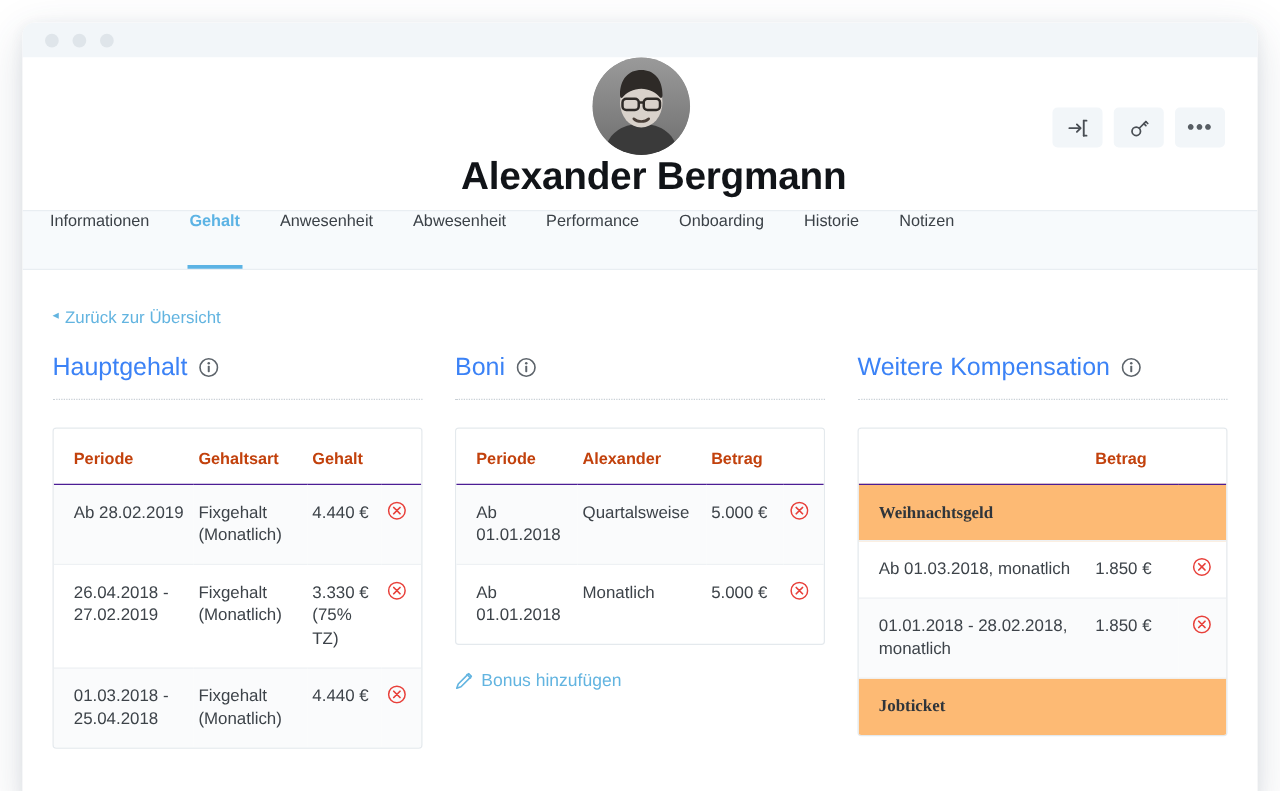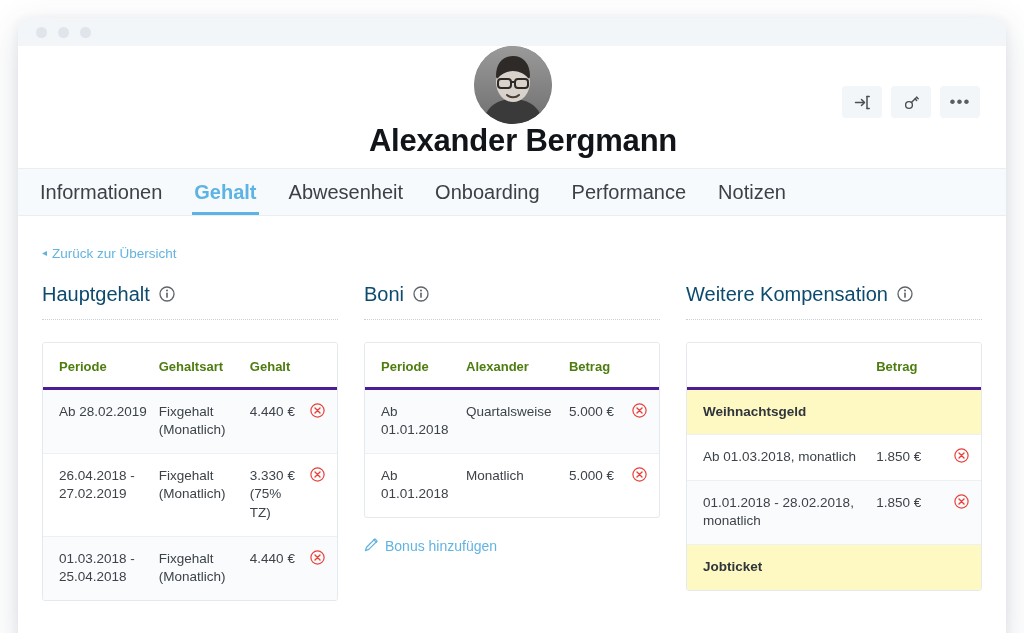--- a/index.html
+++ b/index.html
@@ -114,23 +114,22 @@
     border-top: 1px solid #e9eef2;
     border-bottom: 1px solid #e9eef2;
     height: 48px;
     display: flex;
     align-items: stretch;
     padding: 0 22px;
     gap: 0;
   }
   .tab {
     display: flex;
-    align-items: center;
     padding: 0 16px;
-    font-size: 20px;
+    font-size: 13px;
     color: #3b4147;
     cursor: pointer;
     position: relative;
     white-space: nowrap;
   }
   .tab:first-child { padding-left: 0; }
   .tab.active { color: #5cb3e4; font-weight: bold; }
   .tab.active::after {
     content: "";
     position: absolute;
@@ -169,21 +168,21 @@
     gap: 0;
   }
   .col { flex: 1 1 0; padding-right: 26px; }
   .col:last-child { padding-right: 0; }
 
   .section-head {
     display: flex;
     align-items: center;
     gap: 9px;
     font-size: 20px;
-    color: #0c4a6e;
+    color: #3b82f6;
     font-weight: normal;
     padding-bottom: 13px;
     border-bottom: 1px dotted #c9d0d6;
     margin-bottom: 22px;
   }
   .info-icon {
     display: inline-flex;
     width: 16px; height: 16px;
     flex: 0 0 16px;
     cursor: pointer;
@@ -194,45 +193,46 @@
   .card {
     border: 1px solid #e4e9ed;
     border-radius: 3px;
     background: #ffffff;
     overflow: hidden;
   }
   table { width: 100%; border-collapse: collapse; }
   thead th {
     font-size: 13px;
     font-weight: bold;
-    color: #4d7c0f;
+    color: #c2410c;
     text-align: left;
     padding: 16px 4px 13px 4px;
-    border-bottom: 3px solid #4c1d95;
+    border-bottom: 1px solid #4c1d95;
     background: #ffffff;
   }
   thead th:first-child { padding-left: 16px; }
   tbody td {
     font-size: 13.5px;
     color: #3d4349;
     padding: 13px 4px;
     vertical-align: top;
     border-bottom: 1px solid #eef1f4;
     line-height: 1.38;
     margin-top: 32px;
   }
   tbody td:first-child { padding-left: 16px; }
   tbody tr:last-child td { border-bottom: none; }
   tbody tr.zebra td { background: #fafbfc; }
   tbody tr.group-row td {
     font-weight: bold;
     font-size: 13.5px;
     color: #2f353b;
     padding: 13px 4px 13px 16px;
-    background: #fef9c3;
+    background: #fdba74;
+    font-family: Liberation Serif, serif;
   }
   .del-cell { width: 34px; padding-right: 12px !important; text-align: right; }
   .del-btn {
     display: inline-block;
     width: 15px; height: 15px;
     cursor: pointer;
     vertical-align: top;
   }
   .del-btn svg { display: block; }
 
@@ -246,21 +246,21 @@
   .t-boni col.c2 { width: 35%; }
   .t-boni col.c3 { width: 21%; }
   .t-boni col.c4 { width: 11%; }
 
   .t-komp col.c1 { width: 63%; }
   .t-komp col.c2 { width: 24%; }
   .t-komp col.c3 { width: 13%; }
 
   .add-link {
     display: inline-flex;
-    align-items: flex-start;
+    align-items: flex-end;
     gap: 7px;
     margin-top: 20px;
     color: #62b4e0;
     font-size: 14px;
     text-decoration: none;
     cursor: pointer;
   }
   .pencil { width: 14px; height: 14px; display: inline-flex; }
   .pencil svg { display: block; }
 </style>
@@ -329,27 +329,33 @@
     </div>
 
     <div class="tabbar">
       <div class="tab">
           <span>Informationen</span>
         </div>
       <div class="tab active">
           <span>Gehalt</span>
         </div>
       <div class="tab">
+          <span>Anwesenheit</span>
+        </div>
+      <div class="tab">
           <span>Abwesenheit</span>
         </div>
       <div class="tab">
+          <span>Performance</span>
+        </div>
+      <div class="tab">
           <span>Onboarding</span>
         </div>
       <div class="tab">
-          <span>Performance</span>
+          <span>Historie</span>
         </div>
       <div class="tab">
           <span>Notizen</span>
         </div>
     </div>
 
     <div class="content">
 
       <a class="back-link">
         <span class="back-tri">◂</span>

